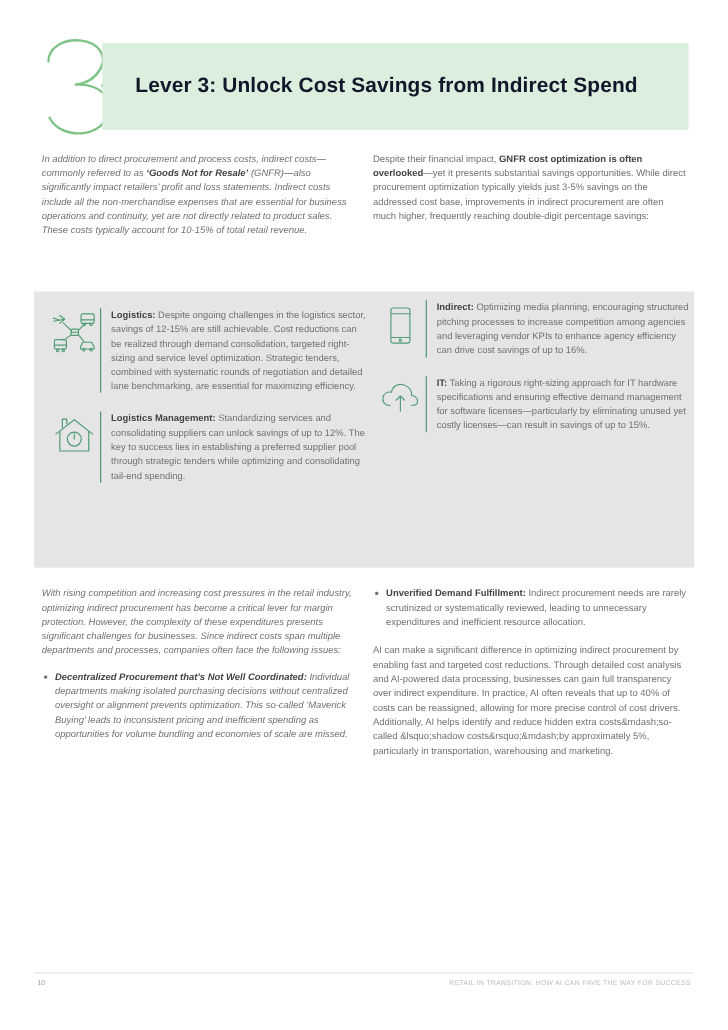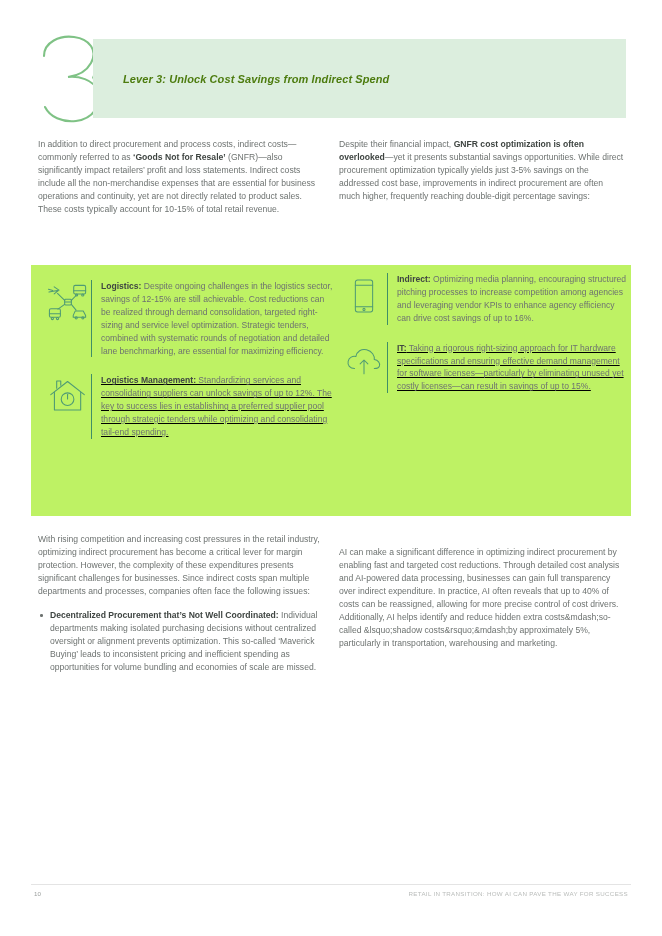--- a/index.html
+++ b/index.html
@@ -42,62 +42,61 @@
     width: 533px;
     height: 79px;
     background: #dceede;
   }
 
   .header-title {
     position: absolute;
     left: 30px;
     top: 50%;
     transform: translateY(-50%);
-    font-size: 11px;
+    font-size: 19px;
     font-weight: bold;
-    color: #4d7c0f;
+    color: #0f172a;
     letter-spacing: 0.1px;
-    font-style: italic;
-  }
-
-  
-  .col-left  { position: absolute; left: 38px;  width: 285px; }
+  }
+
+  
+  .col-left  { position: absolute; left: 38px;  width: 285px; font-style: italic; }
   .col-right { position: absolute; left: 339px; width: 287px; }
 
   p.body {
     font-size: 8.6px;
     line-height: 13.05px;
     color: #6d7270;
     text-align: left;
   }
   p.body b, p.body strong { color: #3f4542; font-weight: bold; }
 
   .intro-left  { top: 138px; }
   .intro-right { top: 138px; }
 
   
   .grey-panel {
     position: absolute;
     left: 31px;
     top: 265px;
     width: 600px;
     height: 251px;
-    background: #bef264;
+    background: #e5e5e5;
   }
 
   .panel-col-left  { position: absolute; left: 14px;  top: 15px;  width: 290px; }
   .panel-col-right { position: absolute; left: 310px; top: 8px;   width: 285px; }
 
   .feature {
     position: relative;
     display: flex;
     align-items: flex-start;
     padding-left: 0;
   }
-  .feature + .feature { margin-top: 17px; text-decoration: underline; }
+  .feature + .feature { margin-top: 17px; }
 
   .feature-icon {
     flex: 0 0 46px;
     width: 46px;
     height: 44px;
     display: flex;
     align-items: flex-start;
     justify-content: center;
     padding-top: 3px;
   }
@@ -291,20 +290,23 @@
   </div>
 
   <div class="col-left lower-left">
     <p class="body">With rising competition and increasing cost pressures in the retail industry, optimizing indirect procurement has become a critical lever for margin protection. However, the complexity of these expenditures presents significant challenges for businesses. Since indirect costs span multiple departments and processes, companies often face the following issues:</p>
     <ul class="bullets first">
       <li><span class="lead">Decentralized Procurement that’s Not Well Coordinated:</span> Individual departments making isolated purchasing decisions without centralized oversight or alignment prevents optimization. This so-called ‘Maverick Buying’ leads to inconsistent pricing and inefficient spending as opportunities for volume bundling and economies of scale are missed.</li>
     </ul>
   </div>
 
   <div class="col-right lower-right">
+    <ul class="bullets" style="margin-top:0">
+      <li><span class="lead">Unverified Demand Fulfillment:</span> Indirect procurement needs are rarely scrutinized or systematically reviewed, leading to unnecessary expenditures and inefficient resource allocation.</li>
+    </ul>
     <p class="body" style="margin-top:13px">AI can make a significant difference in optimizing indirect procurement by enabling fast and targeted cost reductions. Through detailed cost analysis and AI-powered data processing, businesses can gain full transparency over indirect expenditure. In practice, AI often reveals that up to 40% of costs can be reassigned, allowing for more precise control of cost drivers. Additionally, AI helps identify and reduce hidden extra costs&amp;mdash;so-called &amp;lsquo;shadow costs&amp;rsquo;&amp;mdash;by approximately 5%, particularly in transportation, warehousing and marketing.</p>
   </div>
 
   <div class="footer-rule"></div>
   <div class="page-number">10</div>
   <div class="footer-title">RETAIL IN TRANSITION: HOW AI CAN PAVE THE WAY FOR SUCCESS</div>
 
 </div>
 
 </body></html>

